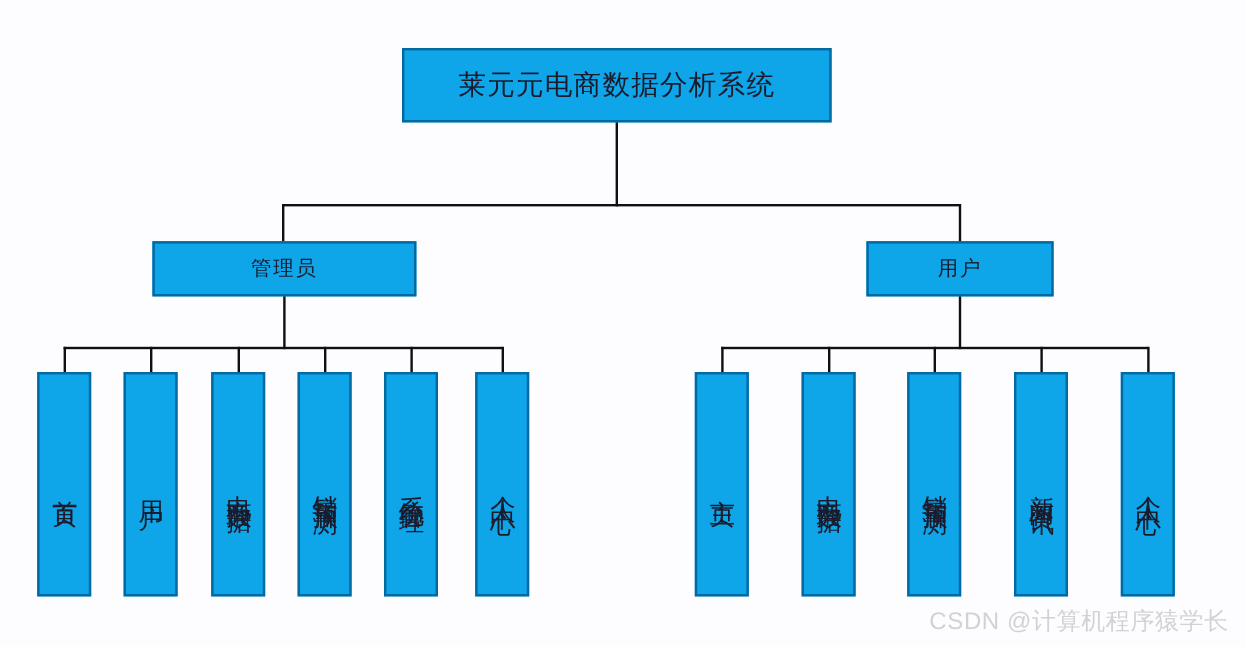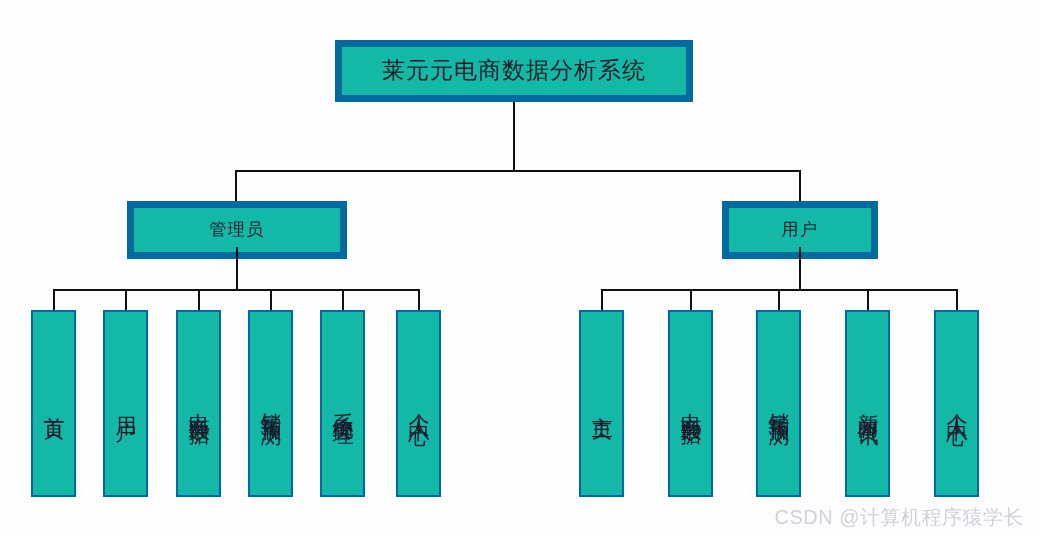--- a/index.html
+++ b/index.html
@@ -13,22 +13,22 @@
     height: 539px;
     background: #fdfdff;
     overflow: hidden;
     font-family: "Liberation Serif", "DejaVu Serif", serif;
   }
 
   
   .node {
     position: absolute;
     box-sizing: border-box;
-    border: 7px solid #0369a1;
-    background: #14b8a6;
+    border: 2px solid #0369a1;
+    background: #0ea5e9;
     display: flex;
     align-items: center;
     justify-content: center;
     color: #1b1b2b;
   }
   .node .label {
     display: block;
     line-height: 1.08;
     letter-spacing: 0.5px;
     white-space: pre;
@@ -41,21 +41,21 @@
     width: 358px;
     height: 62px;
   }
   .node-root .label {
     font-size: 23px;
     letter-spacing: 1px;
   }
 
   
   .node-role {
-    height: 58px;
+    height: 46px;
     text-align: right;
   }
   .node-role .label {
     font-size: 17px;
     letter-spacing: 1.5px;
   }
   .node-admin { left: 127px; top: 201px; width: 220px; }
   .node-user  { left: 722px; top: 201px; width: 156px; }
 
   

